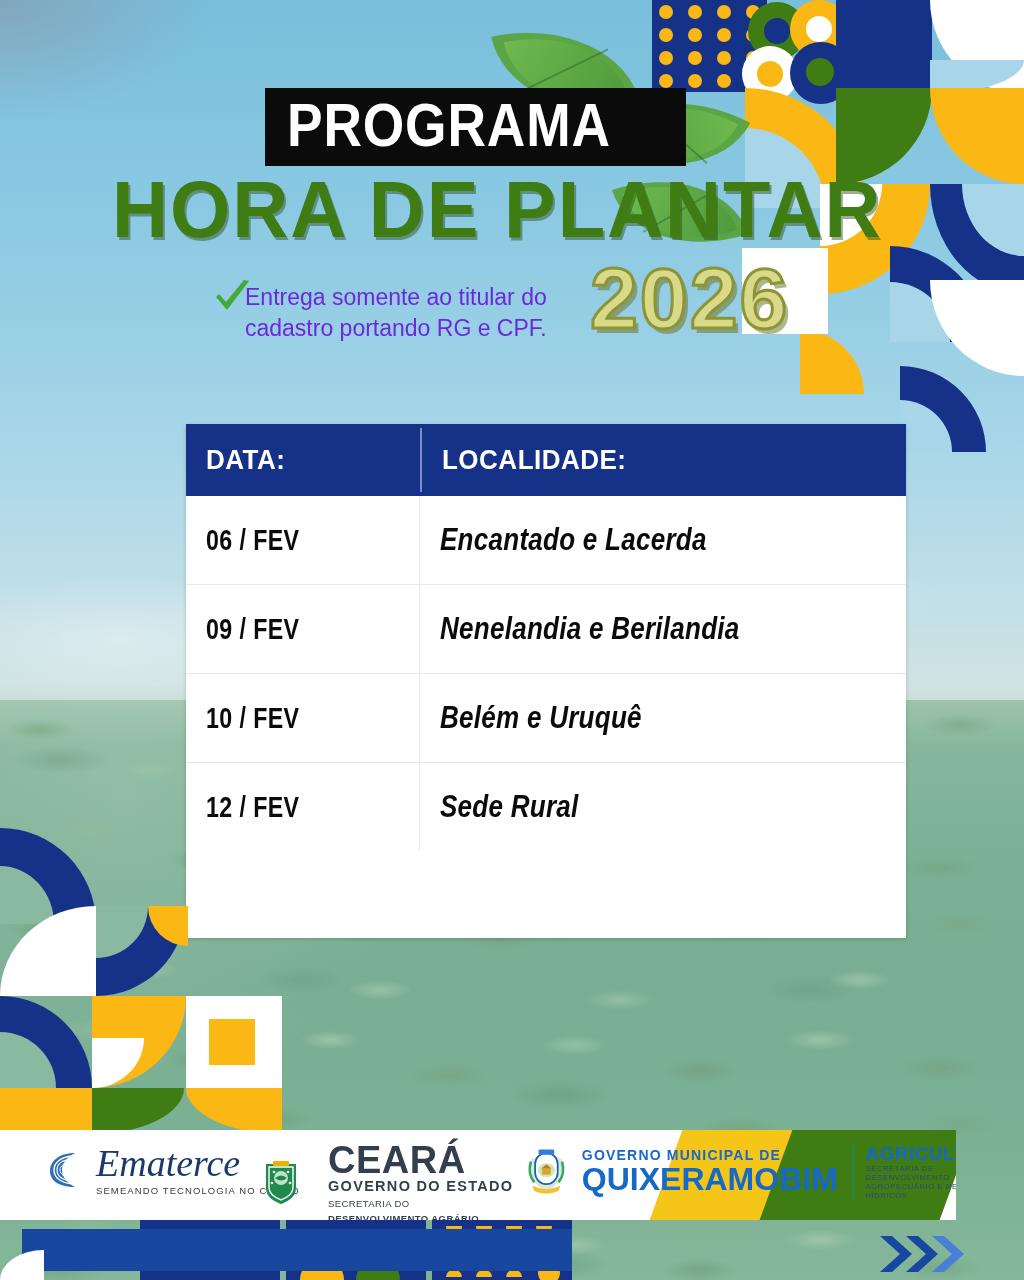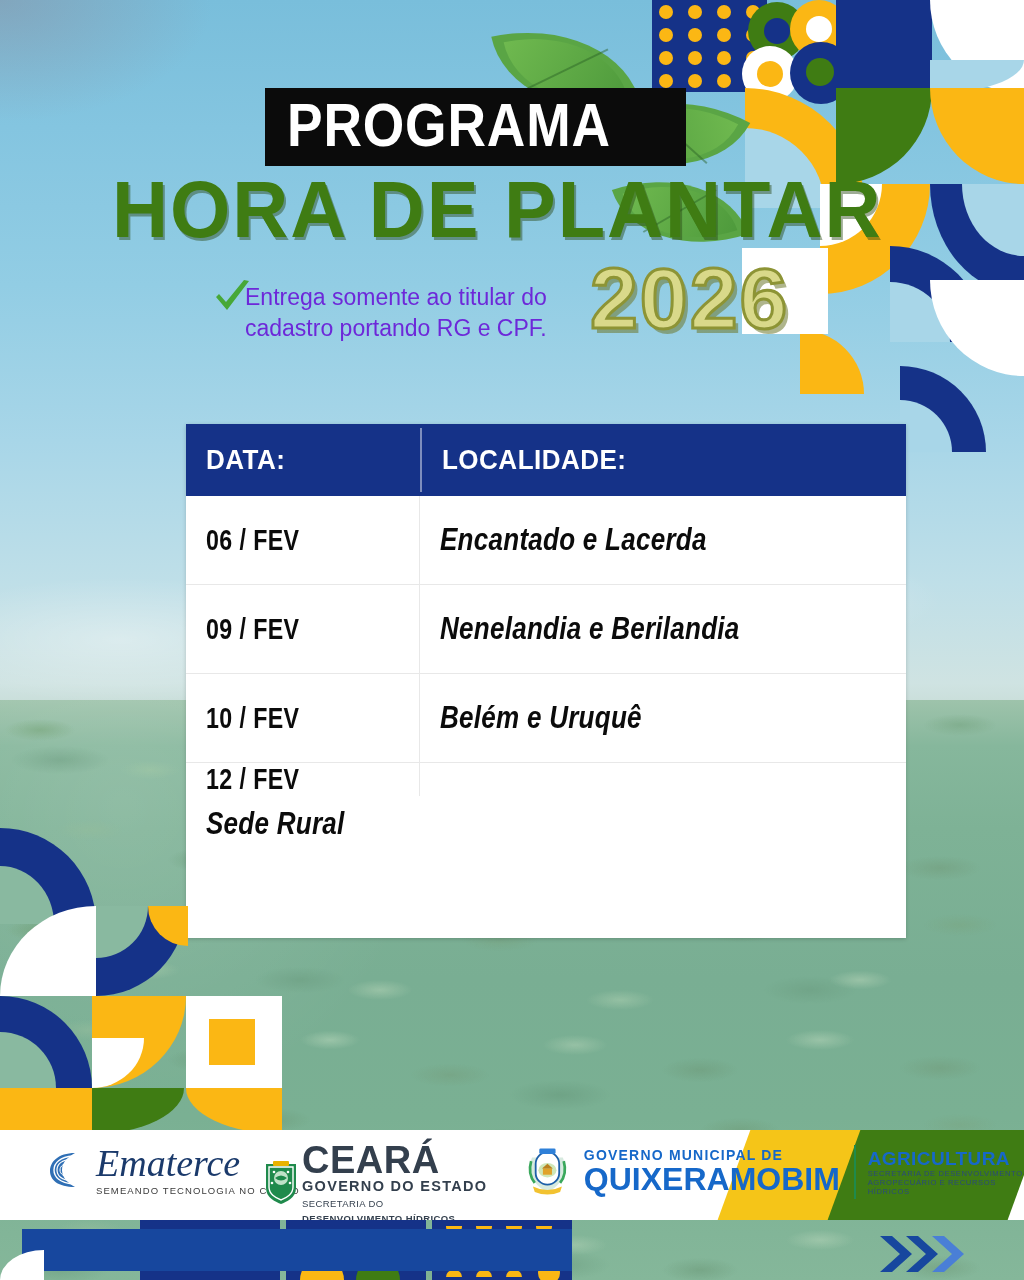--- a/index.html
+++ b/index.html
@@ -135,30 +135,31 @@
   .table{
     position:absolute;left:186px;top:424px;width:720px;height:514px;
     background:#fff;box-shadow:0 1px 4px rgba(0,0,0,.18);
   }
   .thead{display:flex;height:72px;background:#153288;}
   .thead .c1{width:234px;display:flex;align-items:center;padding-left:20px;box-sizing:border-box;}
   .thead .sep{width:2px;background:rgba(255,255,255,.45);margin:4px 0;}
   .thead .c2{flex:1;display:flex;align-items:center;padding-left:20px;box-sizing:border-box;}
   .thead span{color:#fff;font-weight:bold;font-size:28px;letter-spacing:.5px;transform:scaleX(.93);transform-origin:left center;display:block;}
   .trow{display:flex;height:88px;border-bottom:1px solid #e8e8e8;}
-  .trow:last-child{border-bottom:none;flex-direction:column;}
+  .trow:last-child{border-bottom:none;}
   .trow .c1{width:234px;display:flex;align-items:center;padding-left:20px;box-sizing:border-box;border-right:1px solid #e8e8e8;}
   .trow .c2{flex:1;display:flex;align-items:center;padding-left:20px;box-sizing:border-box;font-style:italic;}
   .trow .c1 span{color:#0b0b0b;font-weight:bold;font-size:29px;transform:scaleX(.80);transform-origin:left center;display:block;letter-spacing:.5px;}
   .trow .c2 span{color:#0b0b0b;font-weight:bold;font-size:31px;transform:scaleX(.84);transform-origin:left center;display:block;letter-spacing:.3px;}
 
   
   .footer{
-    position:absolute;left:0;top:1130px;width:1024px;height:90px;background:#fff;
+    position:absolute;left:0;top:1130px;width:940px;height:90px;background:#fff;
     overflow:hidden;
+    padding-left:16px;
   }
   .footer .slash-y{position:absolute;right:120px;top:0;width:170px;height:90px;background:#f5c518;transform:skewX(-20deg);}
   .footer .slash-g{position:absolute;right:0px;top:0;width:180px;height:90px;background:#3f7c13;transform:skewX(-20deg);}
   .fl{position:absolute;display:flex;align-items:center;}
 
   .ematerce-mark{position:relative;width:54px;height:40px;}
   .ematerce-word{font-family:"Liberation Serif",serif;font-style:italic;font-size:38px;color:#1b3a6b;line-height:38px;}
   .ematerce-sub{font-size:9.5px;letter-spacing:1.1px;color:#3a3a3a;margin-top:3px;text-align:center;}
 
   .ceara-word{font-weight:bold;font-size:38px;color:#333f4d;letter-spacing:.5px;line-height:36px;}
@@ -357,25 +358,25 @@
         <path d="M4 3 h30 v24 c0 10 -10 14 -15 16 C14 41 4 37 4 27 Z" fill="#1f8a4c"></path>
         <path d="M7 6 h24 v20 c0 8 -8 11 -12 13 C15 37 7 34 7 26 Z" fill="none" stroke="#ffffff" stroke-width="1.4"></path>
         <rect x="11" y="0" width="16" height="5" rx="1" fill="#e8b200"></rect>
         <circle cx="19" cy="17" r="7" fill="#bfe2c8"></circle>
         <path d="M13 17 q6 -5 12 0 q-6 5 -12 0 Z" fill="#1f8a4c"></path>
         <circle cx="12" cy="11" r="1.3" fill="#fff"></circle>
           <circle cx="26" cy="11" r="1.3" fill="#fff"></circle>
         <circle cx="10" cy="22" r="1.3" fill="#fff"></circle>
           <circle cx="28" cy="22" r="1.3" fill="#fff"></circle>
       </svg>
-      <div style="margin-left:2px;">
+      <div style="margin-left:28px;">
         <div class="ceara-word">CEARÁ</div>
         <div class="ceara-sub">GOVERNO DO ESTADO</div>
         <div class="ceara-sub2">SECRETARIA DO</div>
-        <div class="ceara-sub2" style="font-weight:bold;">DESENVOLVIMENTO HÍDRICOS</div>
+        <div class="ceara-sub2" style="font-weight:bold;">DESENVOLVIMENTO AGRÁRIO</div>
       </div>
     </div>
 
     <div class="fl" style="left:523px;top:14px;">
       <svg style="width:54px;height:56px;" viewBox="0 0 54 56">
         <path d="M10 12 q-7 14 2 26 q8 10 15 12 q7 -2 15 -12 q9 -12 2 -26 z" fill="#1f8a4c" opacity=".18"></path>
         <path d="M27 6 a13 13 0 0 1 13 13 v10 a13 13 0 0 1 -13 13 a13 13 0 0 1 -13 -13 v-10 a13 13 0 0 1 13 -13z" fill="#ffffff" stroke="#1c5fa8" stroke-width="2"></path>
         <rect x="18" y="2" width="18" height="6" rx="1.5" fill="#2f80d8"></rect>
         <ellipse cx="27" cy="26" rx="10" ry="8" fill="#cfe7b8"></ellipse>
         <rect x="22" y="24" width="10" height="7" fill="#e0a32a"></rect>

